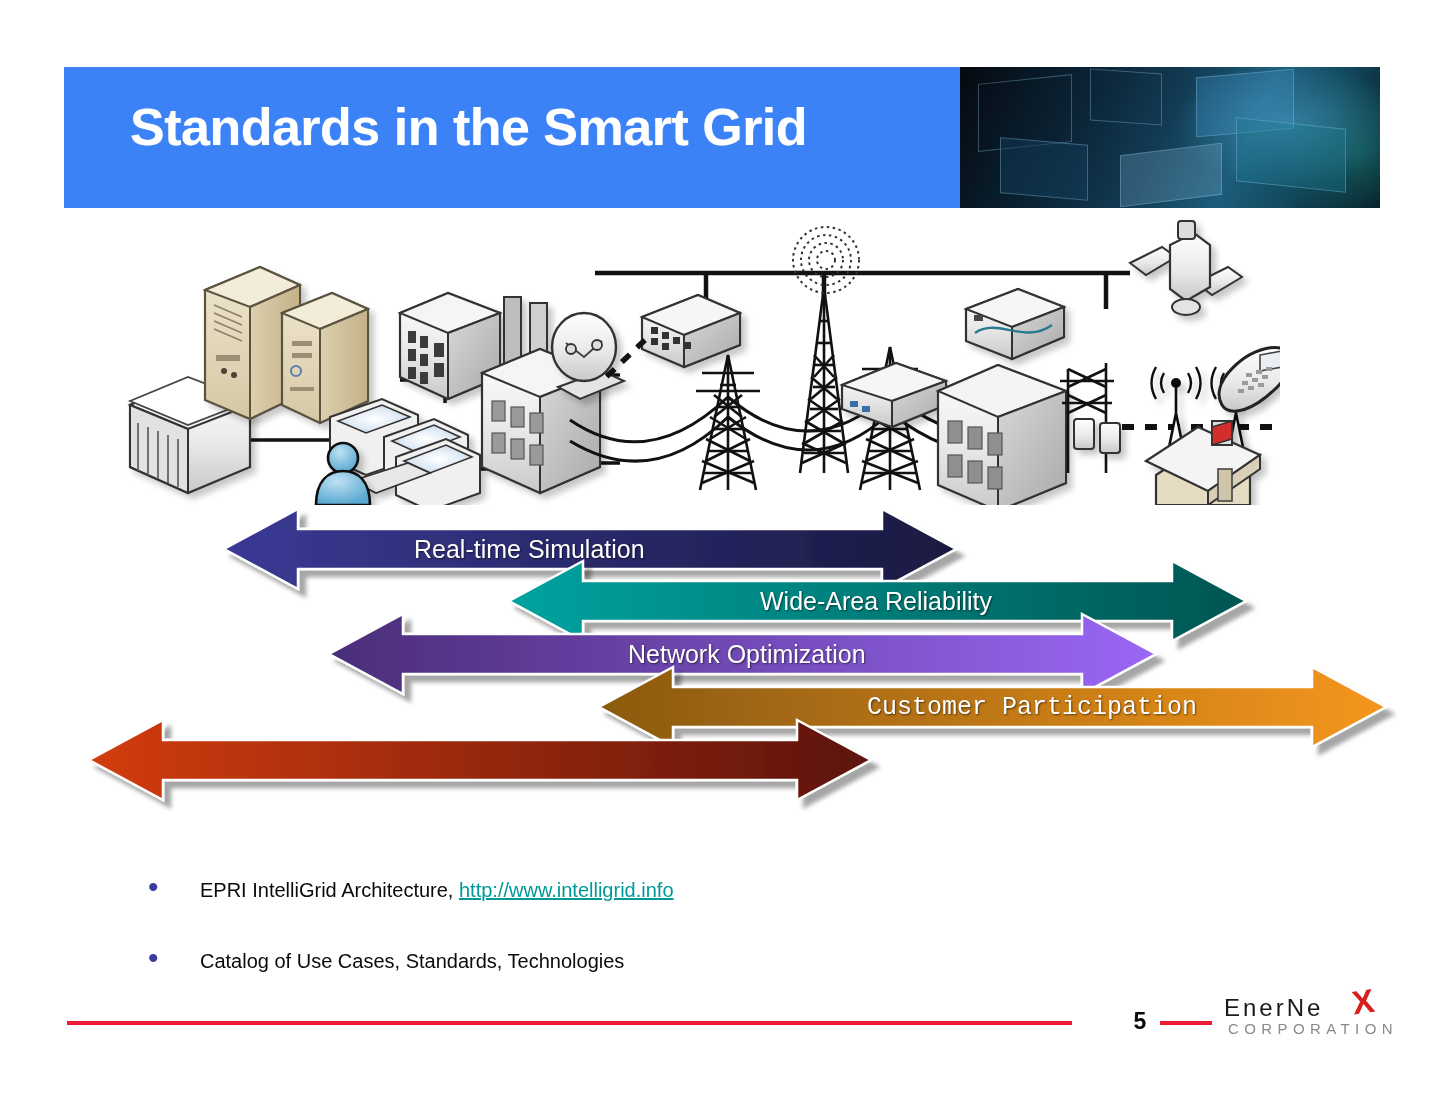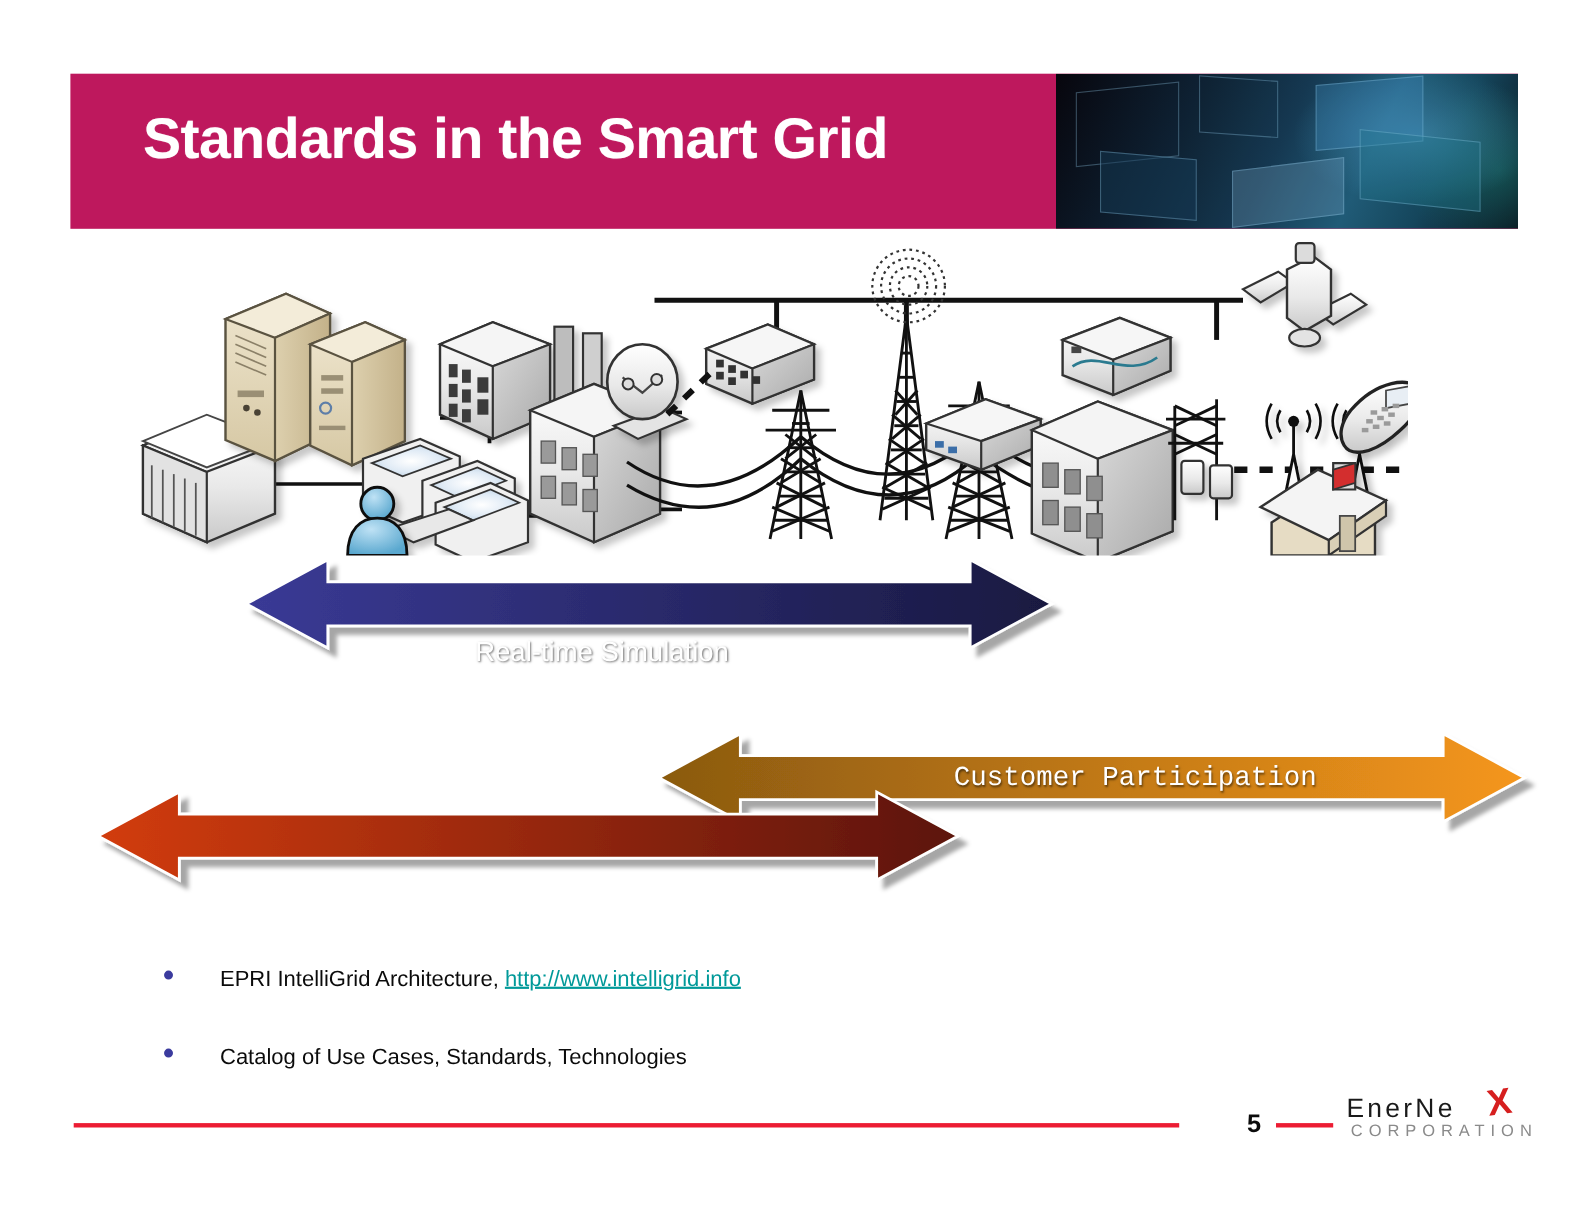--- a/index.html
+++ b/index.html
@@ -1,21 +1,21 @@
 <!DOCTYPE html>
 <html><head>
 <meta charset="utf-8">
 <style>
   html,body{margin:0;padding:0;background:#fff;}
   body{width:1440px;height:1112px;position:relative;overflow:hidden;
        font-family:"Liberation Sans","DejaVu Sans",sans-serif;}
 
   
   #header-bar{position:absolute;left:64px;top:67px;width:1316px;height:141px;
-      background:#be185d;overflow:hidden;}
+      background:#3b82f6;overflow:hidden;}
   #header-art{position:absolute;right:0;top:0;width:420px;height:141px;
       background:
         radial-gradient(ellipse 160px 90px at 78% 40%, rgba(74,160,198,.55), rgba(0,0,0,0) 70%),
         radial-gradient(ellipse 120px 110px at 96% 62%, rgba(22,120,110,.55), rgba(0,0,0,0) 72%),
         linear-gradient(115deg,#04070c 0%,#0b2232 28%,#123a51 48%,#1d5d78 66%,#12485c 80%,#061018 100%);
       opacity:.98;}
   .art-shard{position:absolute;border:1px solid rgba(140,200,230,.35);}
   #header-title{position:absolute;left:66px;top:30px;color:#fff;
       font-size:52px;font-weight:bold;letter-spacing:-.5px;white-space:nowrap;
       text-shadow:0 0 1px rgba(255,255,255,.4);}
@@ -416,24 +416,54 @@
         <linearGradient id="ar1" x1="0" y1="0" x2="1" y2="0">
           <stop offset="0%" stop-color="#3a3a96"></stop>
             <stop offset="100%" stop-color="#191940"></stop>
         </linearGradient>
         <filter id="as1" x="-10%" y="-10%" width="130%" height="145%">
           <feDropShadow dx="7" dy="7" stdDeviation="2" flood-color="#000" flood-opacity="0.35"></feDropShadow>
         </filter>
       </defs>
       <polygon filter="url(#as1)" points="4,46 78,6 78,26 662,26 662,6 736,46 662,86 662,66 78,66 78,86" fill="url(#ar1)" stroke="#ffffff" stroke-width="2.5"></polygon>
     </svg>
-    <div class="arrow-label" style="left:212px;top:34px;margin-top:44px;">Real-time Simulation</div>
-  </div>
-
-
+    <div class="arrow-label" style="left:194px;top:34px;">Real-time Simulation</div>
+  </div>
+
+  <div class="arrow-row" style="left:445px;top:60px;width:745px;height:92px;">
+    <svg class="arrow-svg" width="745" height="92" viewBox="0 0 745 92">
+      <defs>
+        <linearGradient id="ar2" x1="0" y1="0" x2="1" y2="0">
+          <stop offset="0%" stop-color="#01a3a0"></stop>
+            <stop offset="100%" stop-color="#035551"></stop>
+        </linearGradient>
+        <filter id="as2" x="-10%" y="-10%" width="130%" height="145%">
+          <feDropShadow dx="7" dy="7" stdDeviation="2" flood-color="#000" flood-opacity="0.35"></feDropShadow>
+        </filter>
+      </defs>
+      <polygon filter="url(#as2)" points="4,46 78,6 78,26 667,26 667,6 741,46 667,86 667,66 78,66 78,86" fill="url(#ar2)" stroke="#ffffff" stroke-width="2.5"></polygon>
+    </svg>
+    <div class="arrow-label" style="left:255px;top:34px;">Wide-Area Reliability</div>
+  </div>
+
+  <div class="arrow-row" style="left:265px;top:113px;width:835px;height:92px;">
+    <svg class="arrow-svg" width="835" height="92" viewBox="0 0 835 92">
+      <defs>
+        <linearGradient id="ar3" x1="0" y1="0" x2="1" y2="0">
+          <stop offset="0%" stop-color="#4a2d78"></stop>
+            <stop offset="100%" stop-color="#9a67f5"></stop>
+        </linearGradient>
+        <filter id="as3" x="-10%" y="-10%" width="130%" height="145%">
+          <feDropShadow dx="7" dy="7" stdDeviation="2" flood-color="#000" flood-opacity="0.35"></feDropShadow>
+        </filter>
+      </defs>
+      <polygon filter="url(#as3)" points="4,46 78,6 78,26 757,26 757,6 831,46 757,86 757,66 78,66 78,86" fill="url(#ar3)" stroke="#ffffff" stroke-width="2.5"></polygon>
+    </svg>
+    <div class="arrow-label" style="left:303px;top:34px;">Network Optimization</div>
+  </div>
 
   <div class="arrow-row" style="left:535px;top:166px;width:795px;height:92px;font-family:Liberation Mono, monospace;">
     <svg class="arrow-svg" width="795" height="92" viewBox="0 0 795 92">
       <defs>
         <linearGradient id="ar4" x1="0" y1="0" x2="1" y2="0">
           <stop offset="0%" stop-color="#8a5a10"></stop>
             <stop offset="100%" stop-color="#f5961c"></stop>
         </linearGradient>
         <filter id="as4" x="-10%" y="-10%" width="130%" height="145%">
           <feDropShadow dx="7" dy="7" stdDeviation="2" flood-color="#000" flood-opacity="0.35"></feDropShadow>

